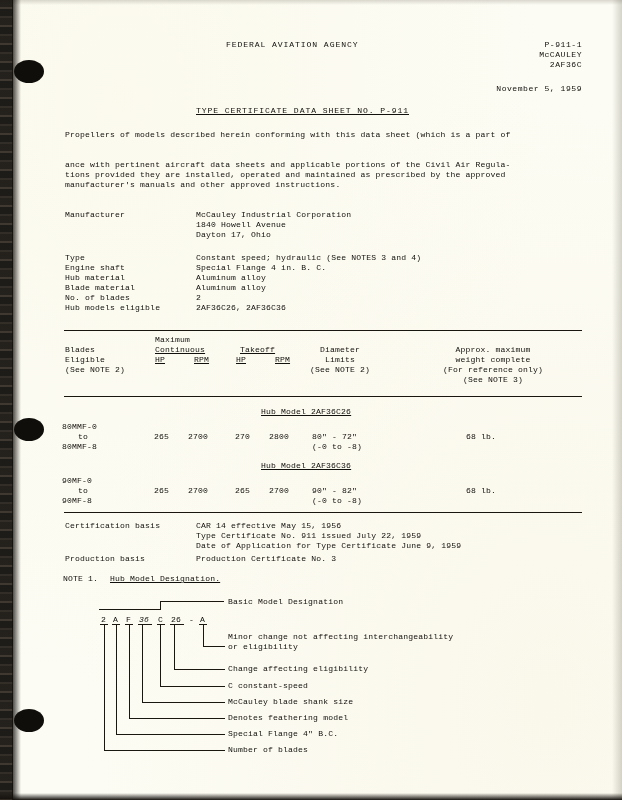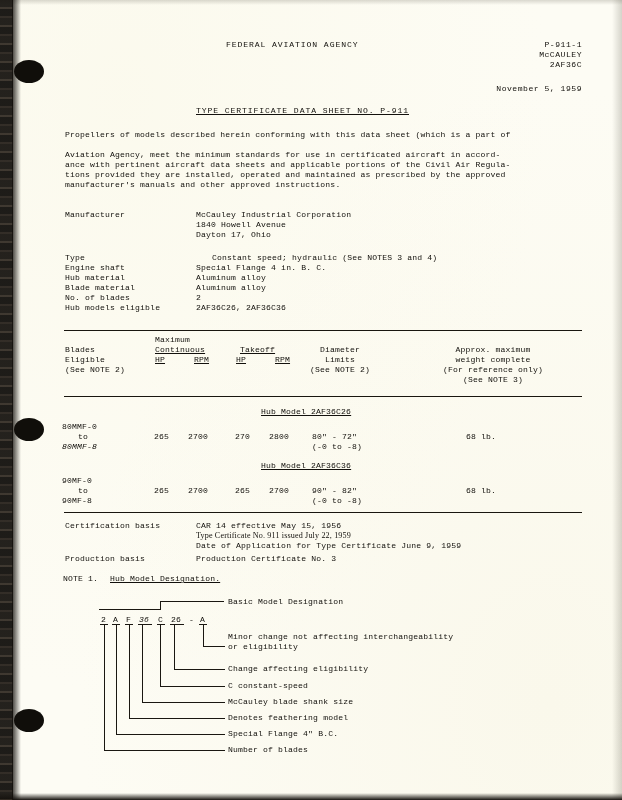--- a/index.html
+++ b/index.html
@@ -111,32 +111,31 @@
 
     <div class="t right" style="left:396px; top:40px; width:186px; letter-spacing:.5px;">P-911-1</div>
     <div class="t right" style="left:396px; top:50px; width:186px; letter-spacing:.5px;">McCAULEY</div>
     <div class="t right" style="left:396px; top:60px; width:186px; letter-spacing:.5px;">2AF36C</div>
 
     <div class="t right" style="left:396px; top:84px; width:186px; letter-spacing:.5px;">November 5, 1959</div>
 
     <div class="t u" style="left:196px; top:106px; letter-spacing:.9px;">TYPE CERTIFICATE DATA SHEET NO. P-911</div>
 
     <div class="t" style="left:65px; top:130px;">Propellers of models described herein conforming with this data sheet (which is a part of</div>
-    <div class="t" style="left:65px; top:150px;">Aviation Agency, meet the minimum standards for use in certificated aircraft in accord-</div>
     <div class="t" style="left:65px; top:160px;">ance with pertinent aircraft data sheets and applicable portions of the Civil Air Regula-</div>
     <div class="t" style="left:65px; top:180px;">manufacturer's manuals and other approved instructions.</div>
     <div class="t" style="left:65px; top:170px;">tions provided they are installed, operated and maintained as prescribed by the approved</div>
 
     <div class="t" style="left:65px; top:210px;">Manufacturer</div>
     <div class="t" style="left:196px; top:210px;">McCauley Industrial Corporation</div>
     <div class="t" style="left:196px; top:220px;">1840 Howell Avenue</div>
     <div class="t" style="left:196px; top:230px;">Dayton 17, Ohio</div>
 
     <div class="t" style="left:65px; top:253px;">Type</div>
-    <div class="t" style="left:212px; top:253px;">Constant speed; hydraulic (See NOTES 3 and 4)</div>
+    <div class="t" style="left:196px; top:253px;">Constant speed; hydraulic (See NOTES 3 and 4)</div>
 
     <div class="t" style="left:65px; top:263px;">Engine shaft</div>
     <div class="t" style="left:196px; top:263px;">Special Flange 4 in. B. C.</div>
 
     <div class="t" style="left:65px; top:273px;">Hub material</div>
     <div class="t" style="left:196px; top:273px;">Aluminum alloy</div>
 
     <div class="t" style="left:65px; top:283px;">Blade material</div>
     <div class="t" style="left:196px; top:283px;">Aluminum alloy</div>
 
@@ -169,21 +168,21 @@
     <div class="t ctr" style="left:408px; top:355px; width:170px;">weight complete</div>
     <div class="t ctr" style="left:408px; top:365px; width:170px;">(For reference only)</div>
     <div class="t ctr" style="left:408px; top:375px; width:170px;">(See NOTE 3)</div>
 
     <div class="rule" style="left:64px; top:396px; width:518px;"></div>
 
     <div class="t u" style="left:261px; top:407px;">Hub Model 2AF36C26</div>
 
     <div class="t" style="left:62px; top:422px;">80MMF-0</div>
     <div class="t" style="left:78px; top:432px;">to</div>
-    <div class="t" style="left:62px; top:442px;font-style:italic;">80MMF-8</div>
+    <div class="t" style="left:62px; top:442px;">80MMF-8</div>
 
     <div class="t" style="left:154px; top:432px;">265</div>
     <div class="t" style="left:188px; top:432px;">2700</div>
     <div class="t" style="left:235px; top:432px;">270</div>
     <div class="t" style="left:269px; top:432px;">2800</div>
 
     <div class="t" style="left:312px; top:432px;">80" - 72"</div>
     <div class="t" style="left:312px; top:442px;">(-0 to -8)</div>
 
     <div class="t" style="left:466px; top:432px;">68 lb.</div>
@@ -201,21 +200,21 @@
 
     <div class="t" style="left:312px; top:486px;">90" - 82"</div>
     <div class="t" style="left:312px; top:496px;">(-0 to -8)</div>
 
     <div class="t" style="left:466px; top:486px;">68 lb.</div>
 
     <div class="rule" style="left:64px; top:512px; width:518px;"></div>
 
     <div class="t" style="left:65px; top:521px;">Certification basis</div>
     <div class="t" style="left:196px; top:521px;">CAR 14 effective May 15, 1956</div>
-    <div class="t" style="left:196px; top:531px;font-family:Liberation Serif, serif;">Type Certificate No. 911 issued July 22, 1959</div>
+    <div class="t" style="left:196px; top:531px;">Type Certificate No. 911 issued July 22, 1959</div>
     <div class="t" style="left:196px; top:541px;">Date of Application for Type Certificate June 9, 1959</div>
 
     <div class="t" style="left:65px; top:554px;">Production basis</div>
     <div class="t" style="left:196px; top:554px;">Production Certificate No. 3</div>
 
     <div class="t" style="left:63px; top:574px;">NOTE 1.</div>
     <div class="t u" style="left:110px; top:574px;">Hub Model Designation.</div>
 
     <div class="codechar" style="left:101px; top:615px;">2</div>
     <div class="codechar" style="left:113px; top:615px;">A</div>

